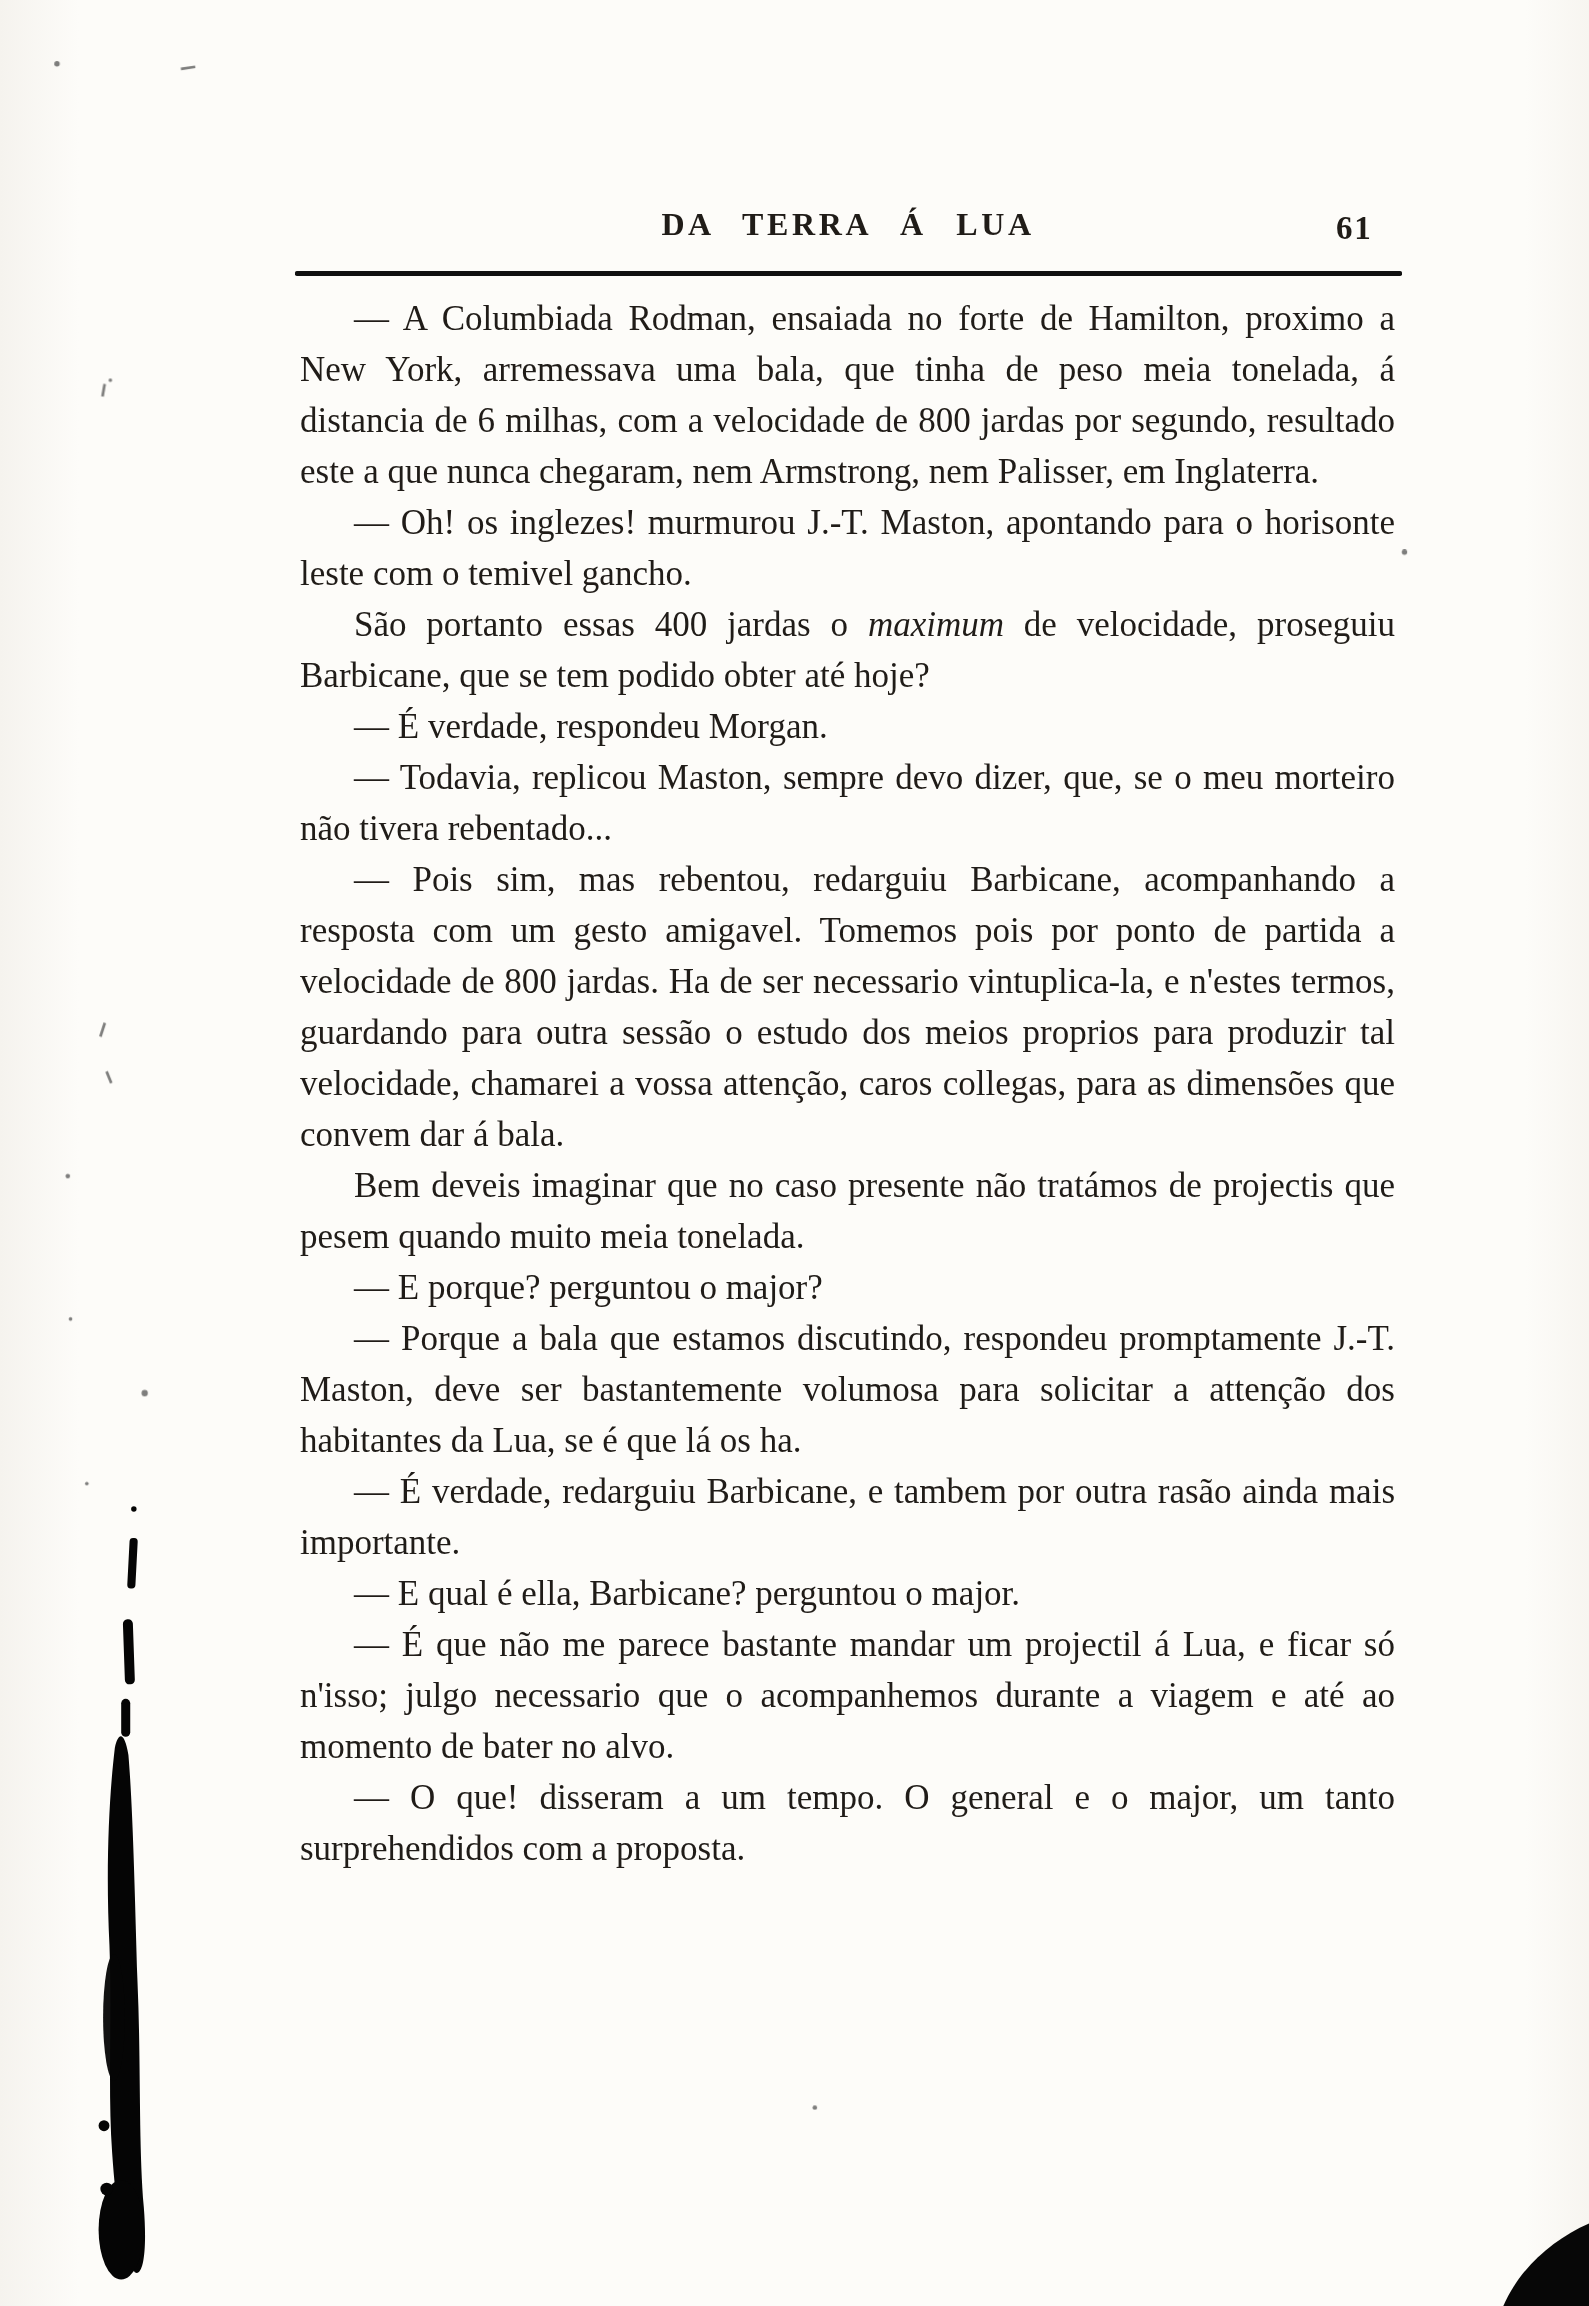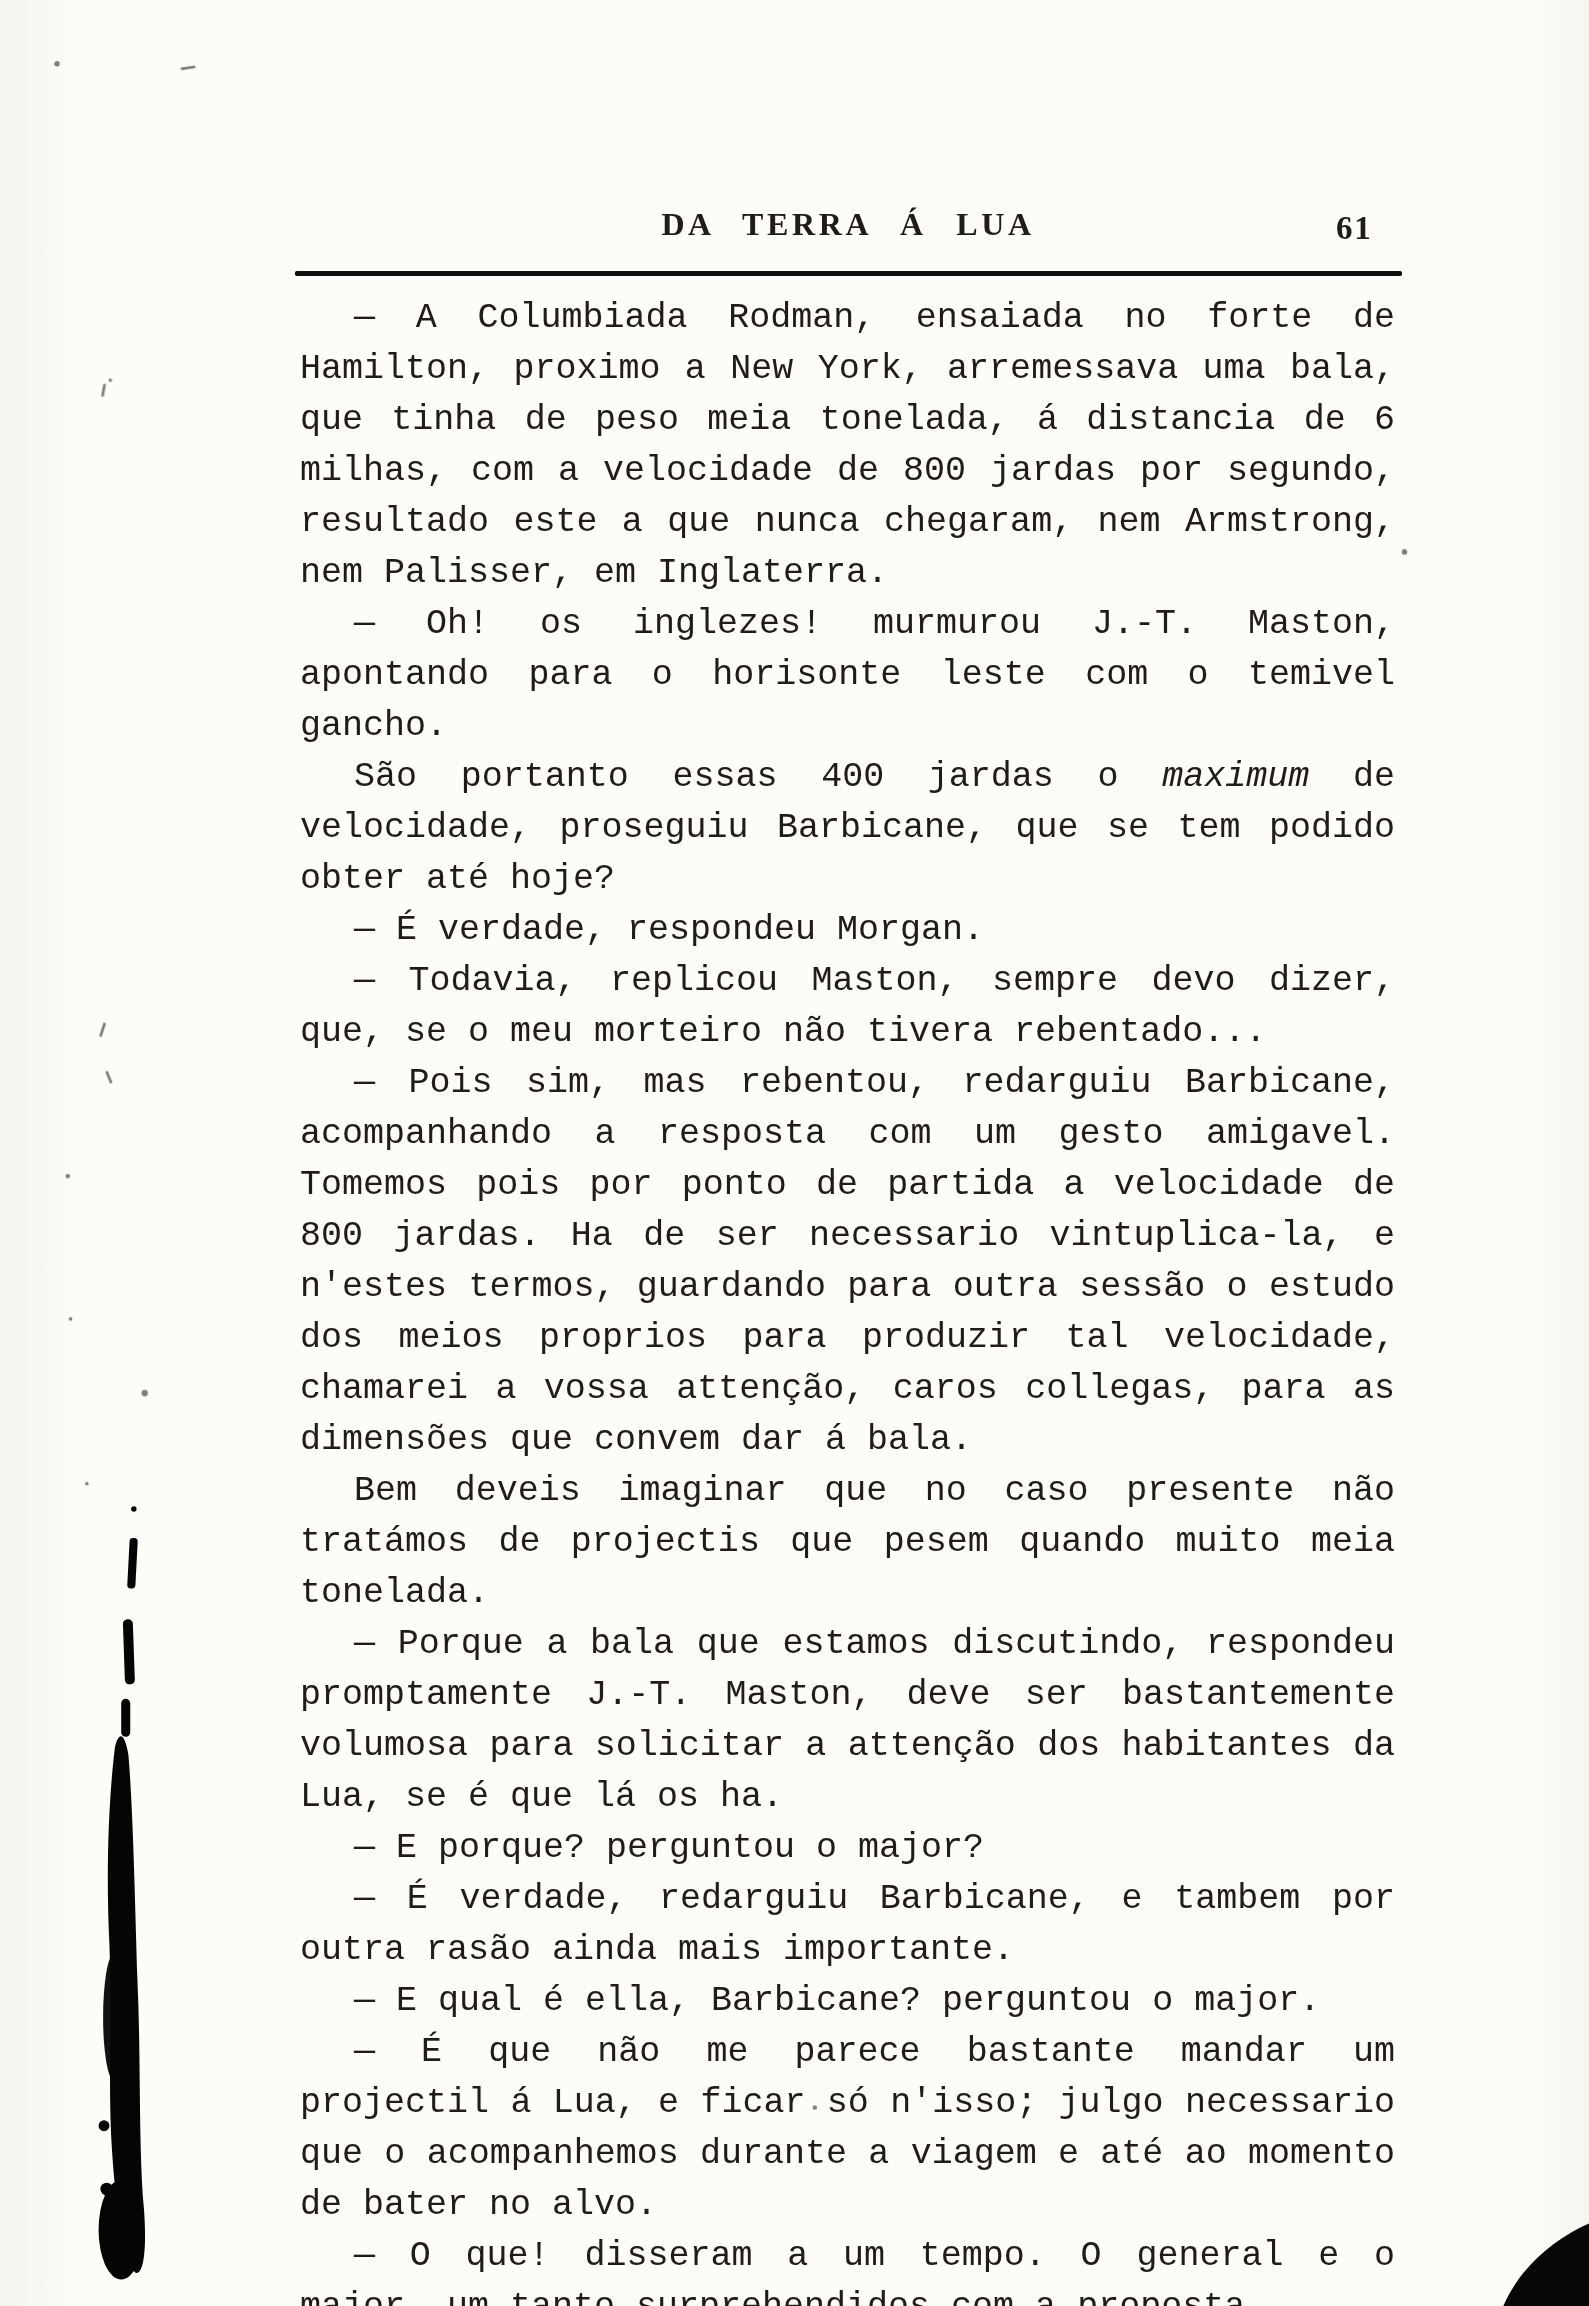--- a/index.html
+++ b/index.html
@@ -58,21 +58,20 @@
     top: 293px;
     width: 1095px;
     font-size: 35px;
     line-height: 51px;
     text-align: justify;
   }
   .body-text p {
     margin: 0;
     padding: 0;
     text-indent: 54px;
-    font-family: Liberation Mono, monospace;
   }
   .body-text em {
     font-style: italic;
   }
   .artifacts {
     position: absolute;
     left: 0;
     top: 0;
     pointer-events: none;
   }
@@ -90,22 +89,22 @@
   <div class="header-rule"></div>
 
   <div class="body-text">
     <p>— A Columbiada Rodman, ensaiada no forte de Hamilton, proximo a New York, arremessava uma bala, que tinha de peso meia tonelada, á distancia de 6 milhas, com a velocidade de 800 jardas por segundo, resultado este a que nunca chegaram, nem Armstrong, nem Palisser, em Inglaterra.</p>
     <p>— Oh! os inglezes! murmurou J.-T. Maston, apontando para o horisonte leste com o temivel gancho.</p>
     <p><span>São portanto essas 400 jardas o </span><em>maximum</em><span> de velocidade, proseguiu Barbicane, que se tem podido obter até hoje?</span></p>
     <p>— É verdade, respondeu Morgan.</p>
     <p>— Todavia, replicou Maston, sempre devo dizer, que, se o meu morteiro não tivera rebentado...</p>
     <p>— Pois sim, mas rebentou, redarguiu Barbicane, acompanhando a resposta com um gesto amigavel. Tomemos pois por ponto de partida a velocidade de 800 jardas. Ha de ser necessario vintuplica-la, e n'estes termos, guardando para outra sessão o estudo dos meios proprios para produzir tal velocidade, chamarei a vossa attenção, caros collegas, para as dimensões que convem dar á bala.</p>
     <p>Bem deveis imaginar que no caso presente não tratámos de projectis que pesem quando muito meia tonelada.</p>
+    <p>— E porque? perguntou o major?</p>
     <p>— Porque a bala que estamos discutindo, respondeu promptamente J.-T. Maston, deve ser bastantemente volumosa para solicitar a attenção dos habitantes da Lua, se é que lá os ha.</p>
-    <p>— E porque? perguntou o major?</p>
     <p>— É verdade, redarguiu Barbicane, e tambem por outra rasão ainda mais importante.</p>
     <p>— E qual é ella, Barbicane? perguntou o major.</p>
     <p>— É que não me parece bastante mandar um projectil á Lua, e ficar só n'isso; julgo necessario que o acompanhemos durante a viagem e até ao momento de bater no alvo.</p>
     <p>— O que! disseram a um tempo. O general e o major, um tanto surprehendidos com a proposta.</p>
   </div>
 
   <svg class="artifacts" width="1589" height="2307" viewBox="0 0 1757 2550" aria-hidden="true">
 
     <g fill="#050505">
       <circle cx="148" cy="1668" r="3"></circle>

